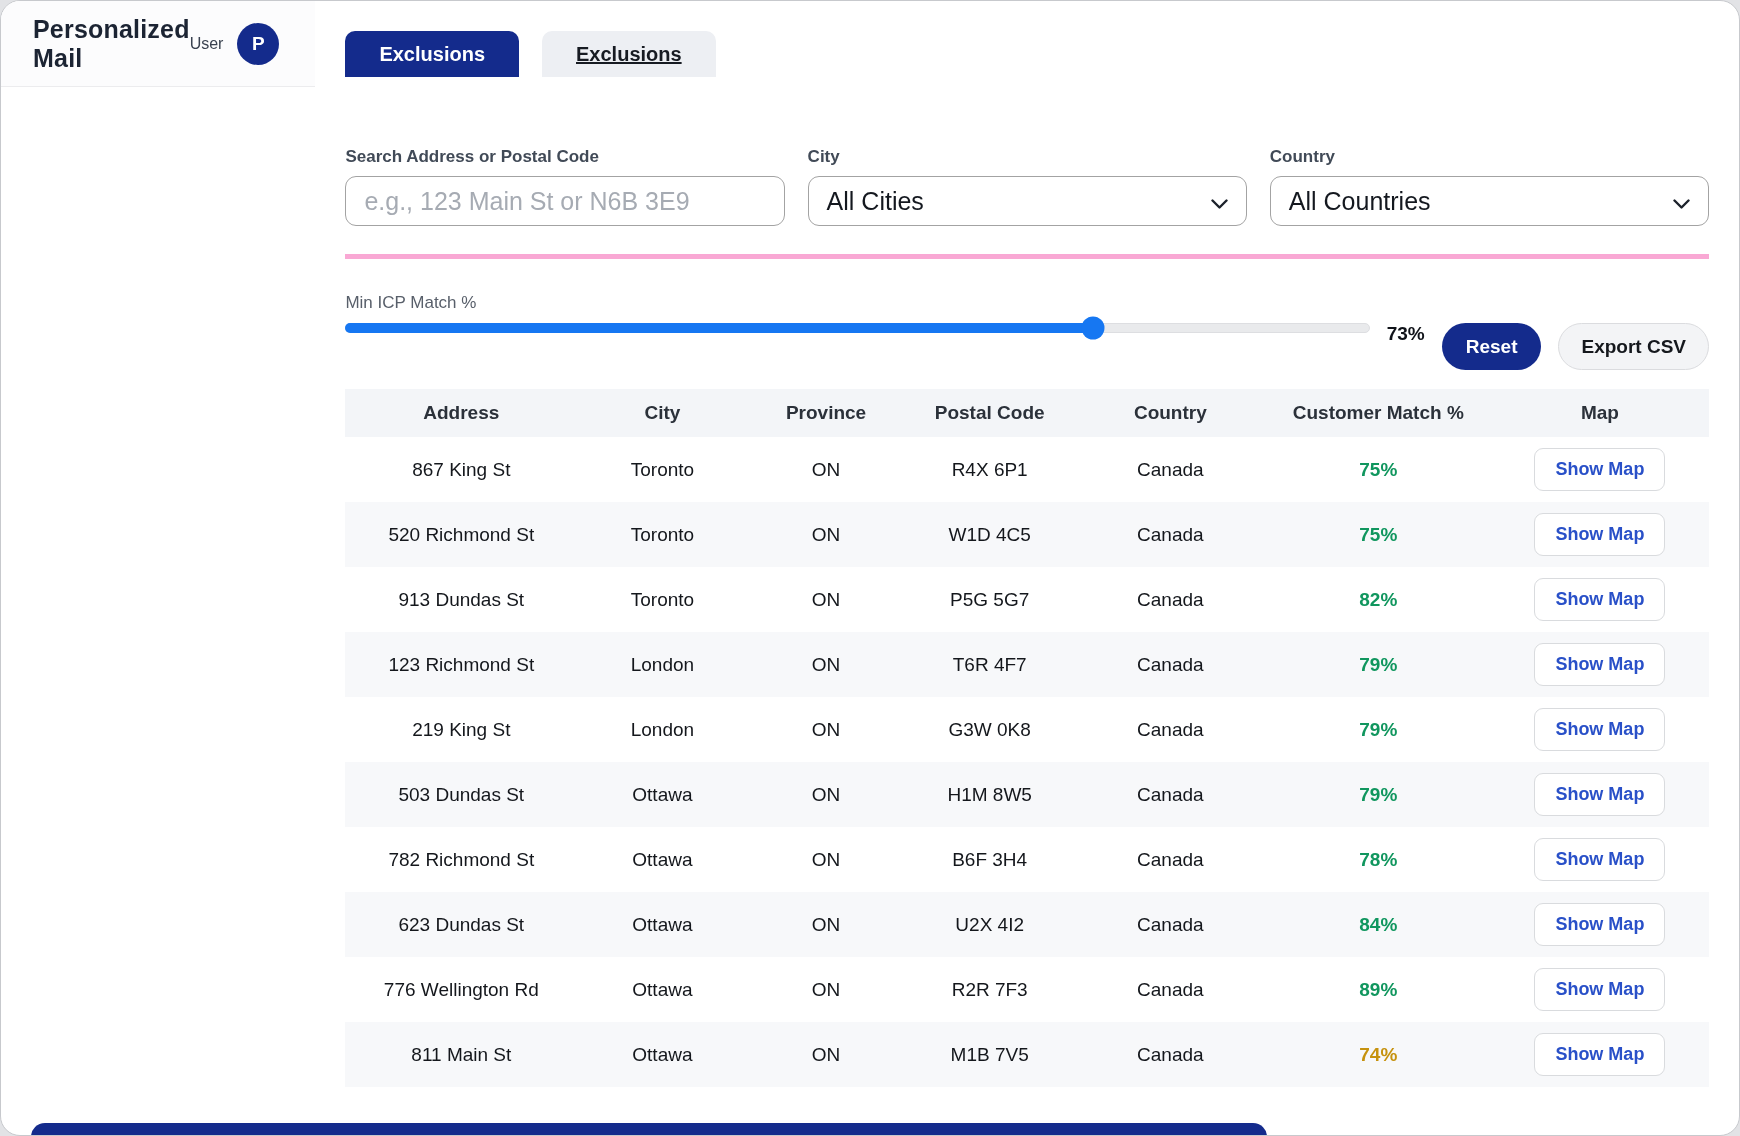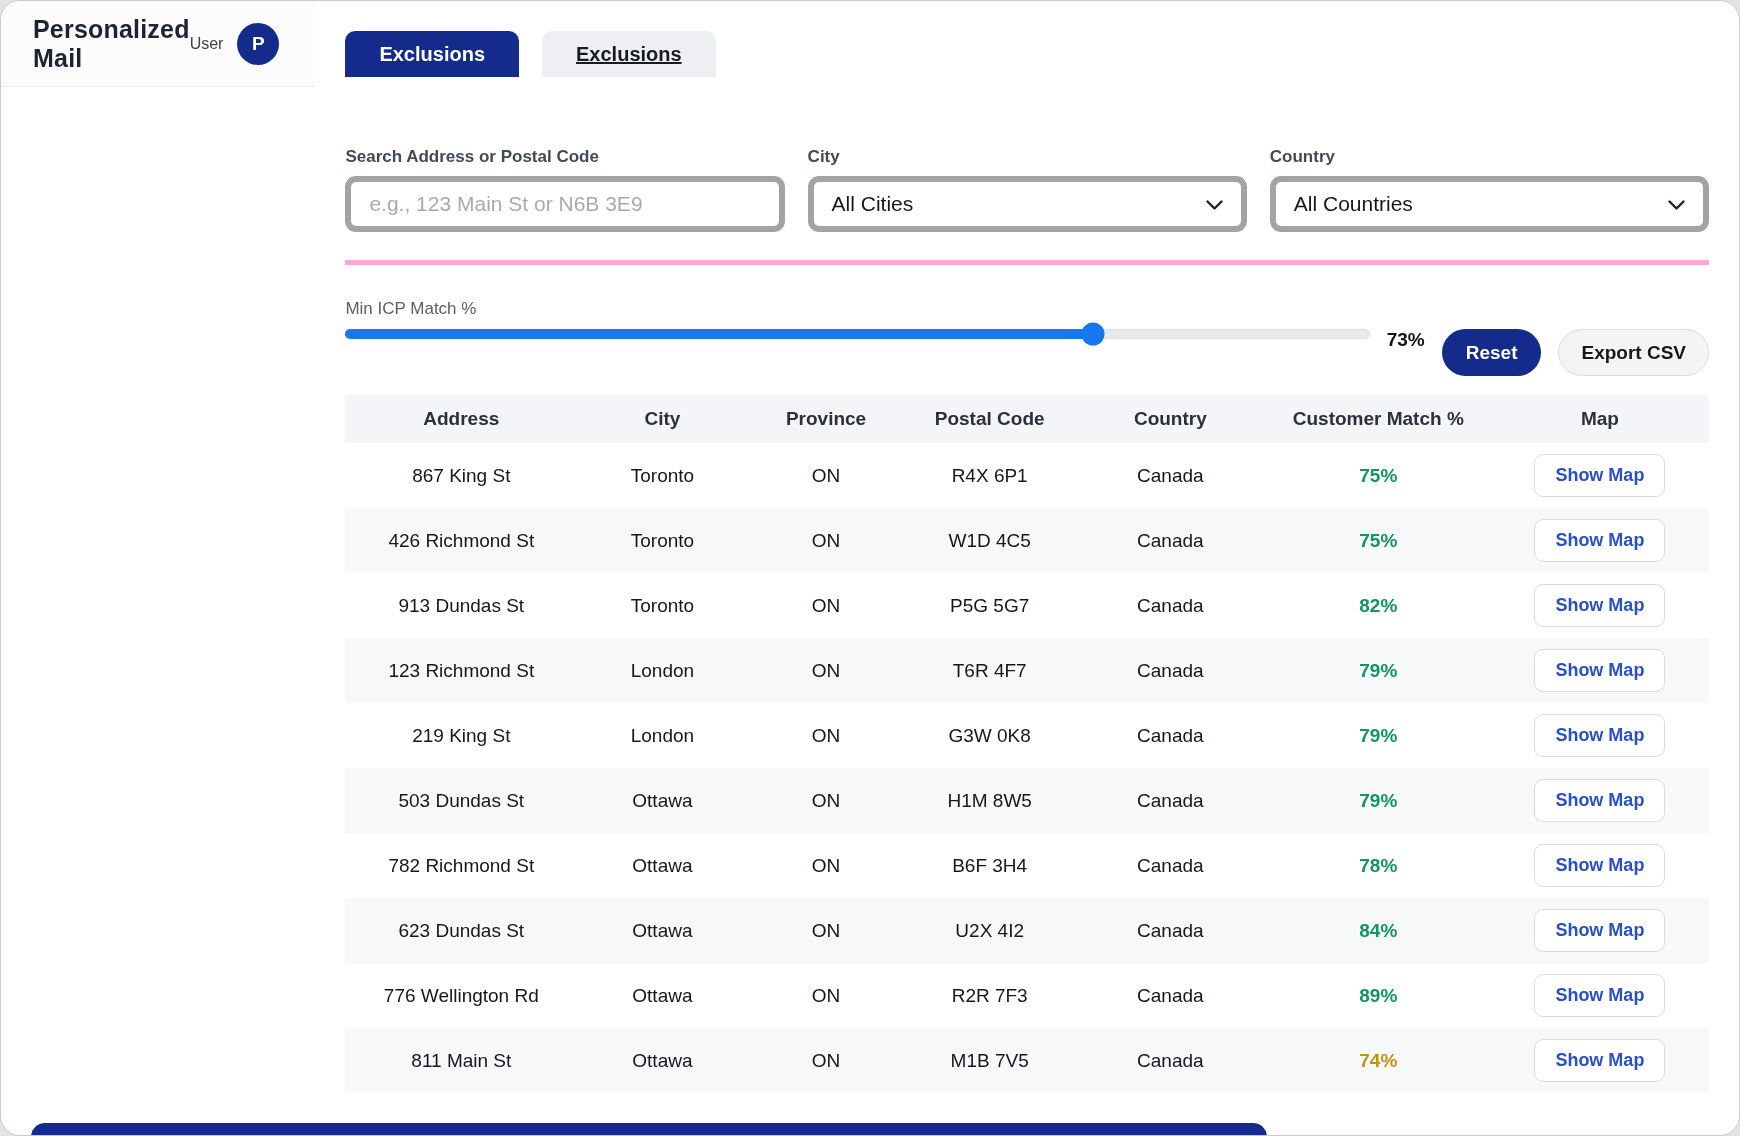--- a/index.html
+++ b/index.html
@@ -43,22 +43,22 @@
     border:none; border-radius:10px 10px 0 0;
     font-family:inherit; font-size:20px; font-weight:600; cursor:pointer;
   }
   .tab.active { background:var(--navy); color:#ffffff; }
   .tab.inactive { background:#edeff3; color:#171b22;text-decoration:underline; }
   
   .filters { display:flex; gap:23px; margin-top:40px; }
   .field { flex:1; display:flex; flex-direction:column;margin-top:30px; }
   .field label { font-size:17px; font-weight:600; color:#414a57; margin-bottom:9px; }
   .text-input, .select {
-    height:56px; border:6px solid #a3a3a3; border-radius:11px;
-    background:#fff; font-family:inherit; font-size:21px; color:#14181f;
+    height:50px; border:1px solid #a3a3a3; border-radius:11px;
+    background:#fff; font-family:inherit; font-size:25px; color:#14181f;
     padding:0 18px; width:100%;
   }
   .text-input::placeholder { color:#a6abb3; }
   .select {
     display:flex; align-items:center; justify-content:space-between; cursor:pointer;
   }
   .select .chev { flex:0 0 auto; margin-left:10px; }
   
   .icp-section { margin-top:28px; border-top:5px solid #f9a8d4; padding-top:34px; }
   .icp-label { font-size:17px; font-weight:500; color:#585f6a; }
@@ -199,21 +199,21 @@
           <tr>
             <td>867 King St</td>
             <td>Toronto</td>
             <td>ON</td>
             <td>R4X 6P1</td>
             <td>Canada</td>
             <td class="match high">75%</td>
             <td><button class="btn btn-map">Show Map</button></td>
           </tr>
           <tr>
-            <td>426 Richmond St</td>
+            <td>520 Richmond St</td>
             <td>Toronto</td>
             <td>ON</td>
             <td>W1D 4C5</td>
             <td>Canada</td>
             <td class="match high">75%</td>
             <td><button class="btn btn-map">Show Map</button></td>
           </tr>
           <tr>
             <td>913 Dundas St</td>
             <td>Toronto</td>

